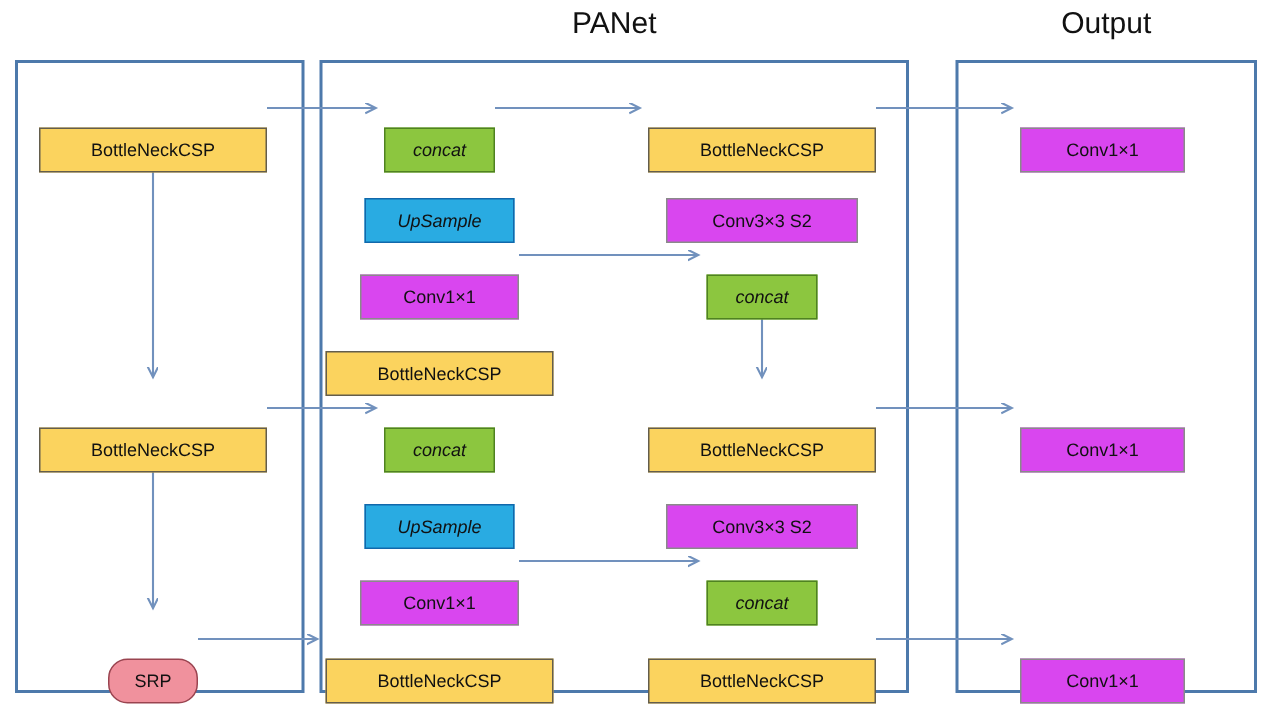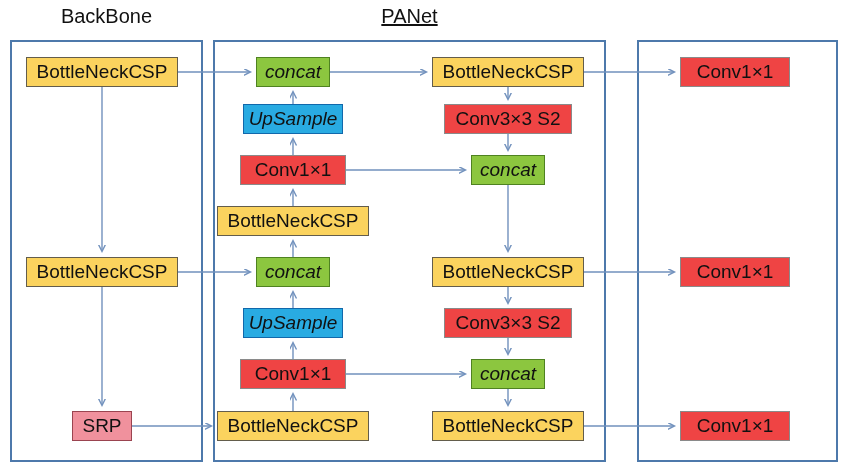--- a/index.html
+++ b/index.html
@@ -5,35 +5,35 @@
   html,body{margin:0;padding:0;background:#fff;}
   #canvas{
     position:relative;width:846px;height:475px;background:#fff;overflow:hidden;
     font-family:"Liberation Sans","DejaVu Sans",sans-serif;color:#111;
   }
   .title{position:absolute;top:3px;height:26px;font-size:20px;line-height:26px;text-align:center;color:#111;}
   .frame{position:absolute;border:2px solid var(--frame);box-sizing:border-box;background:transparent;}
   #edges{position:absolute;left:0;top:0;pointer-events:none;}
   .node{
     position:absolute;box-sizing:border-box;display:flex;align-items:center;justify-content:center;
-    font-size:19px;white-space:nowrap;background:#fff;border:1.5px solid #8a8a8a;
+    font-size:12px;white-space:nowrap;background:#fff;border:1.5px solid #8a8a8a;margin-top:28px;
   }
   .node.yellow{background:var(--yellow);border-color:var(--yellow-border);}
   .node.green{background:var(--green);border-color:var(--green-border);font-style:italic;}
   .node.blue{background:var(--blue);border-color:var(--blue-border);font-style:italic;}
-  .node.pink{background:var(--pink);border-color:var(--pink-border);}
-  .node.white{background:#ef4444;border-color:var(--white-border);}
+  .node.pink{background:var(--pink);border-color:var(--pink-border);border-radius:13px;}
+  .node.white{background:#d946ef;border-color:var(--white-border);}
 </style>
 </head>
 <body>
 
 <div id="canvas">
 
-  <div class="title" style="left:10px;width:193px;">BackBone</div>
-  <div class="title" style="left:213px;width:393px;text-decoration:underline;">PANet</div>
+  <div class="title" style="left:213px;width:393px;">PANet</div>
+  <div class="title" style="left:637px;width:201px;">Output</div>
 
   <div class="frame" style="left:10px;top:40px;width:193px;height:422px;"></div>
   <div class="frame" style="left:213px;top:40px;width:393px;height:422px;"></div>
   <div class="frame" style="left:637px;top:40px;width:201px;height:422px;"></div>
 
   <svg id="edges" width="846" height="475" viewBox="0 0 846 475">
     <defs>
       <marker id="arw" markerWidth="10" markerHeight="10" refX="6.5" refY="3.5" orient="auto" markerUnits="userSpaceOnUse">
         <path d="M0,0 L7,3.5 L0,7" fill="none" stroke="#7191bd" stroke-width="1.4"></path>
       </marker>

